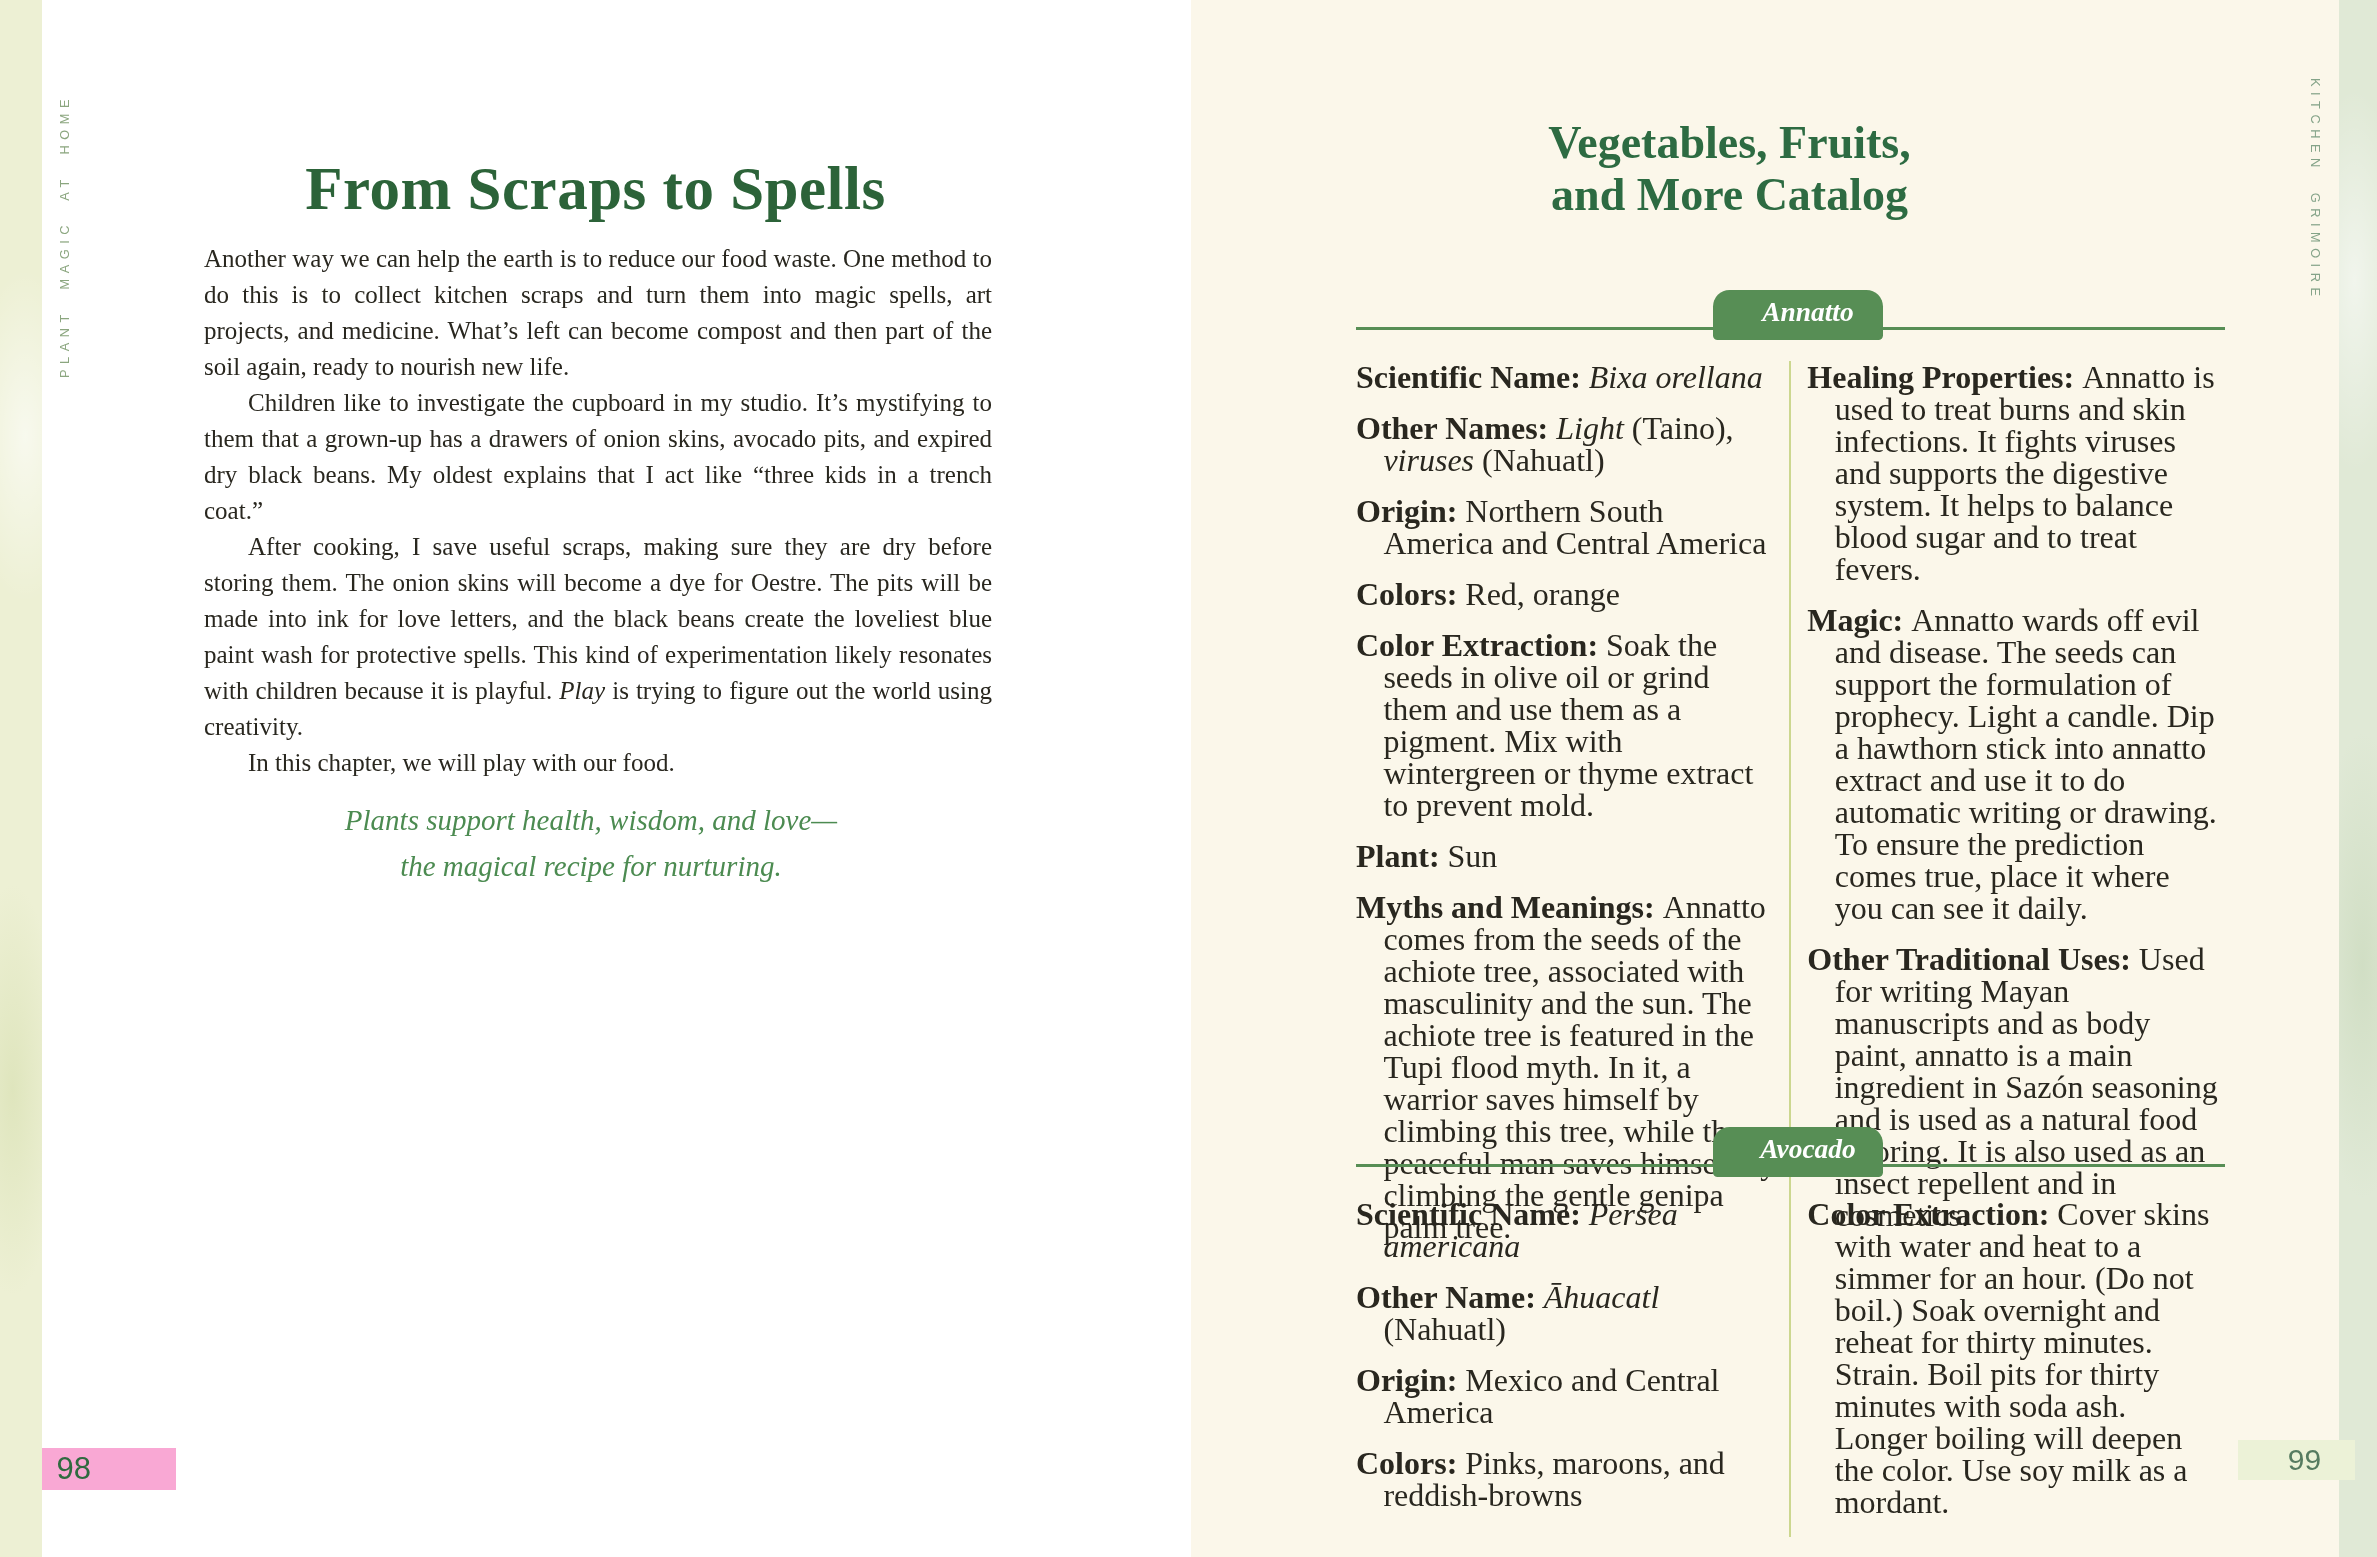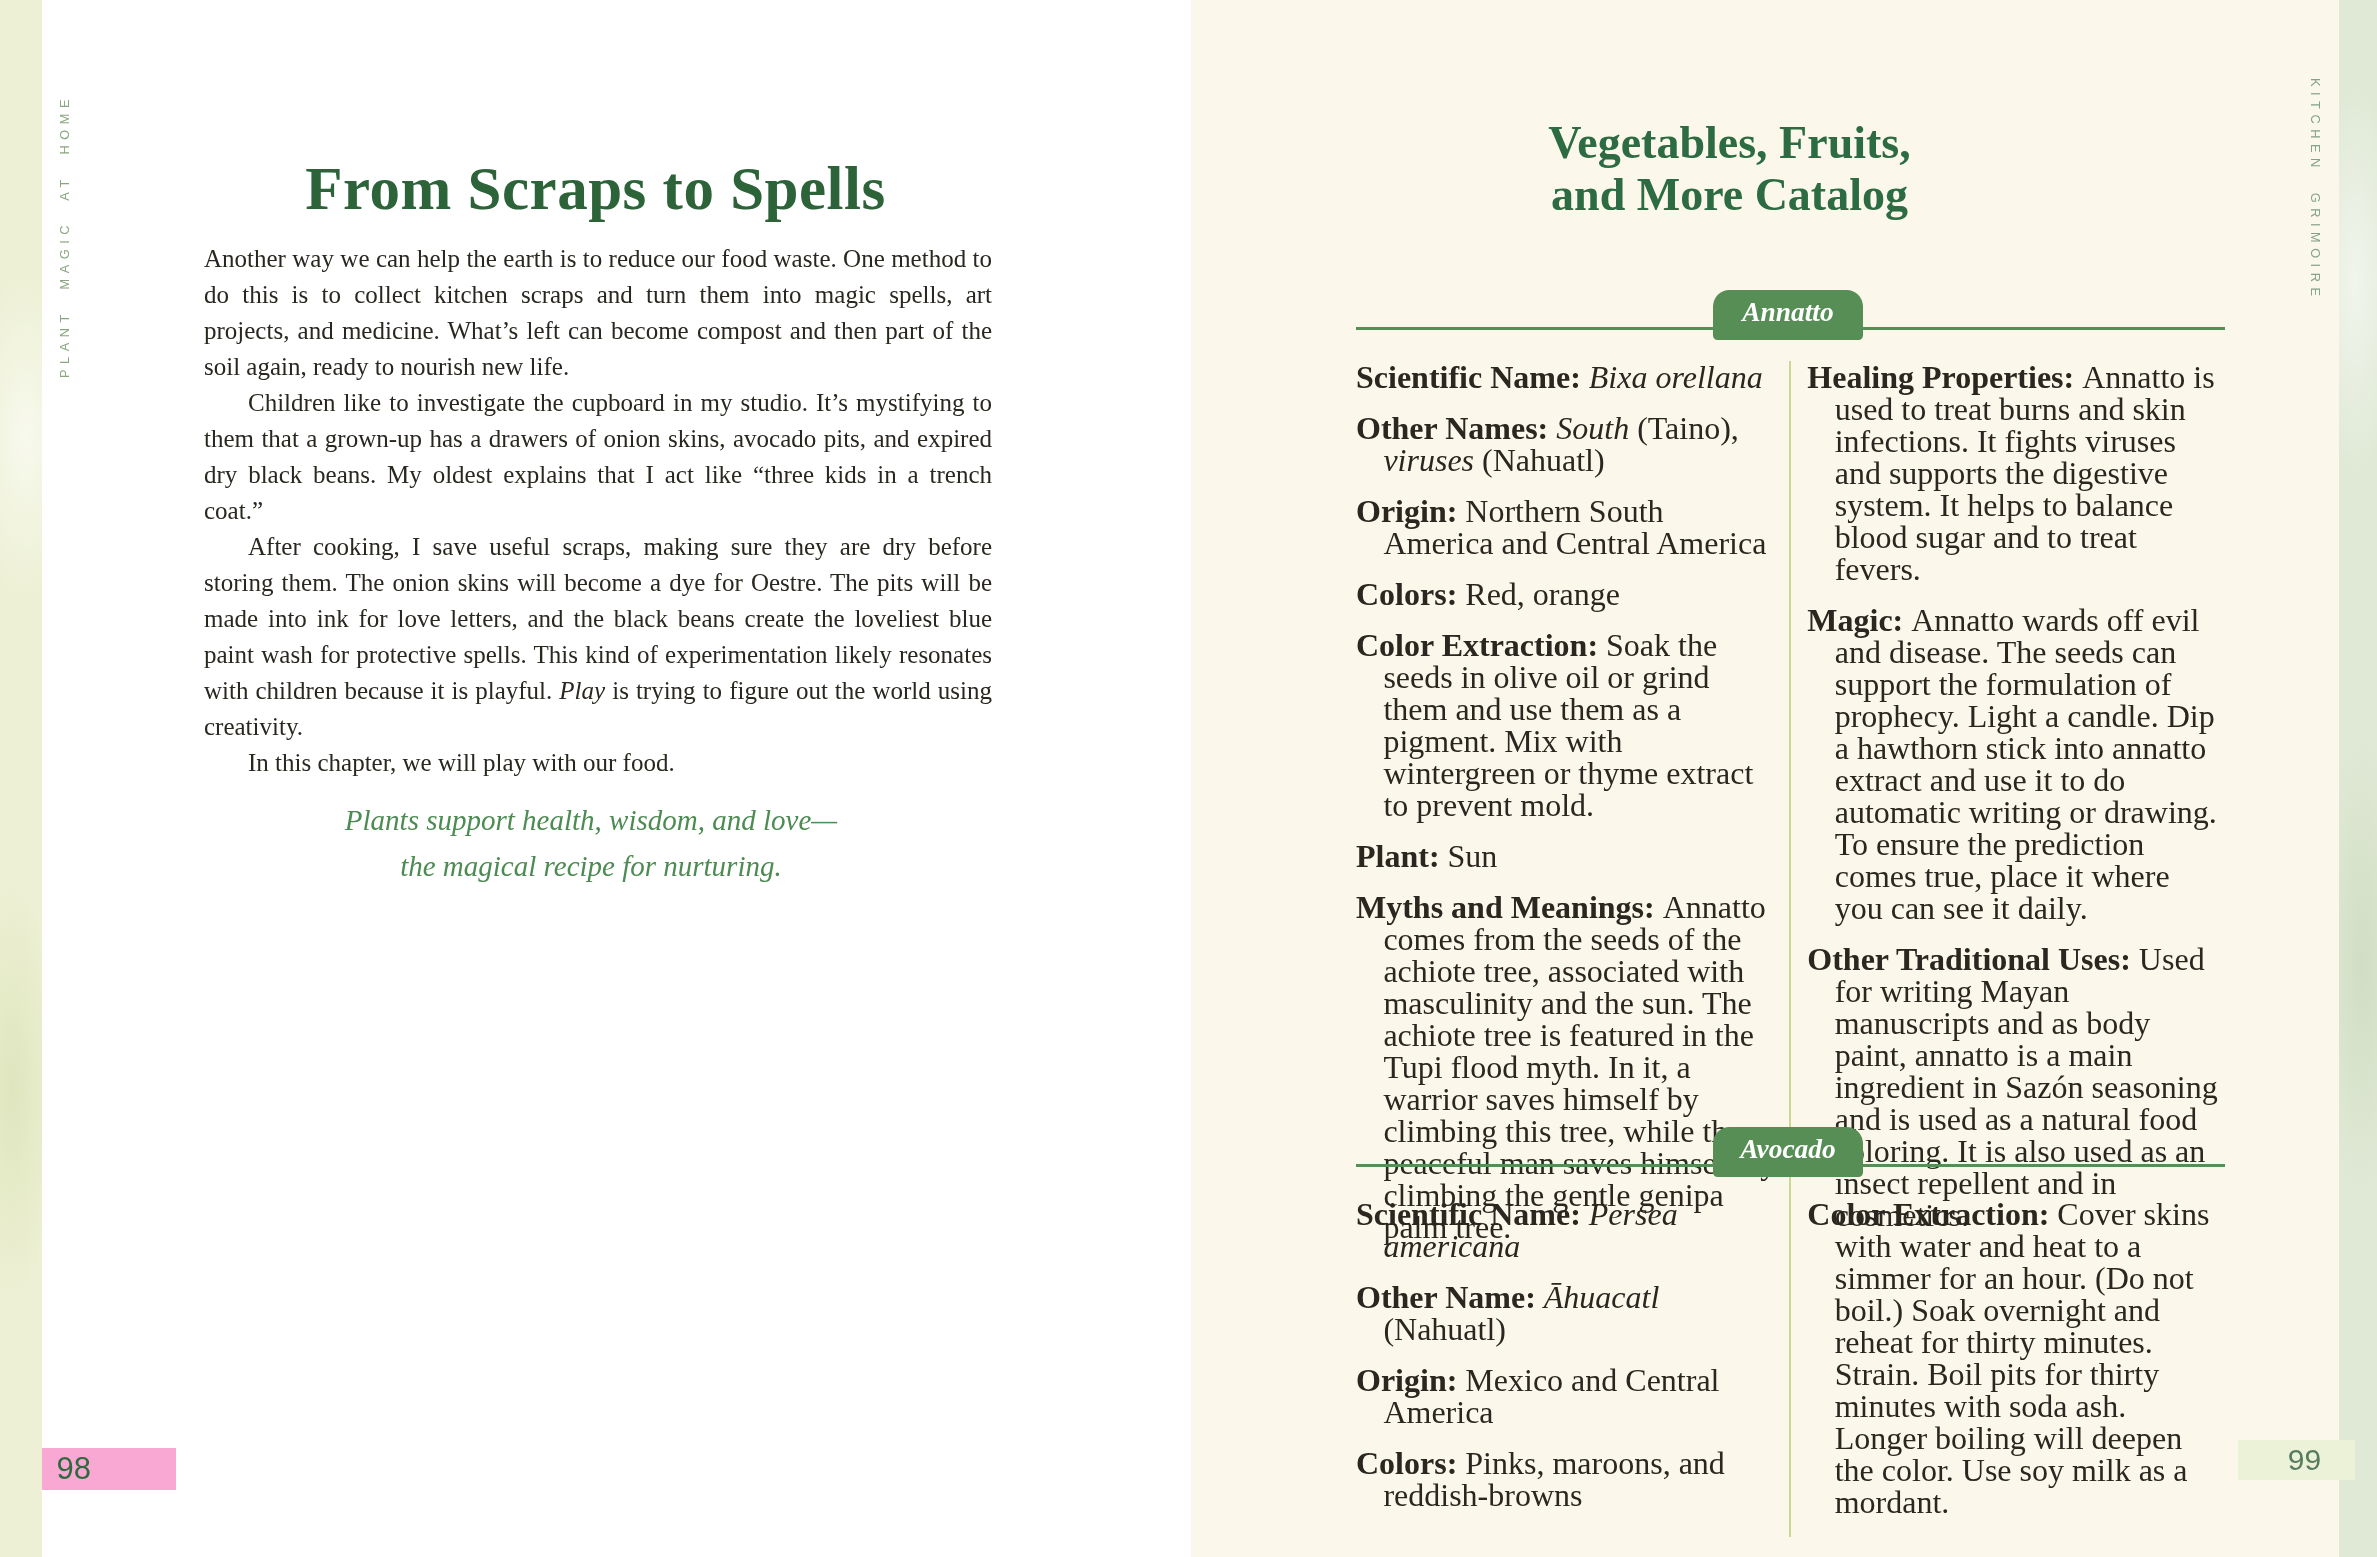--- a/index.html
+++ b/index.html
@@ -71,20 +71,21 @@
     text-align:center;font-size:46px;line-height:52px;font-weight:700;color:#2d6b42;
   }
   .entries{position:absolute;left:165px;top:0;width:869px;}
   .entry{position:absolute;left:0;width:869px;}
   .entry-rule{position:absolute;left:0;right:0;top:37px;height:2.7px;background:#578e55;z-index:1;}
   .entry-badge{
     position:absolute;left:357px;top:0;width:150px;height:50px;z-index:2;
     background:#578e55;border-radius:16.5px 16.5px 4.6px 4.6px;
     text-align:center;color:#ffffff;font-style:italic;font-weight:700;font-size:27.4px;
     line-height:44px;
+    padding-left:20px;
   }
   .entry-cols{position:absolute;left:0;top:71px;width:869px;display:flex;align-items:stretch;}
   .col{color:#29271f;font-size:32px;line-height:32px;}
   .col-a{flex:0 0 421px;width:421px;}
   .col-divider{flex:0 0 1.8px;background:#ccd78f;margin-left:12px;}
   .col-b{flex:0 0 416px;width:416px;margin-left:16.5px;}
   .field{margin:0 0 19px 0;padding-left:27.4px;text-indent:-27.4px;}
   .field b{font-weight:700;}
 </style>
 </head>
@@ -116,21 +117,21 @@
     <span>Vegetables, Fruits,</span><br>
     <span>and More Catalog</span>
   </h2>
   <div class="entries" id="entries">
       <div class="entry" style="top: 290px;">
         <div class="entry-rule"></div>
         <div class="entry-badge">Annatto</div>
         <div class="entry-cols">
           <div class="col col-a">
             <p class="field"><b>Scientific Name: </b><i>Bixa orellana</i></p>
-            <p class="field"><b>Other Names: </b><i>South</i><span> (Taino), </span><i>viruses</i><span> (Nahuatl)</span></p>
+            <p class="field"><b>Other Names: </b><i>Light</i><span> (Taino), </span><i>viruses</i><span> (Nahuatl)</span></p>
             <p class="field"><b>Origin: </b><span>Northern South America and Central America</span></p>
             <p class="field"><b>Colors: </b><span>Red, orange</span></p>
             <p class="field"><b>Color Extraction: </b><span>Soak the seeds in olive oil or grind them and use them as a pigment. Mix with wintergreen or thyme extract to prevent mold.</span></p>
             <p class="field"><b>Plant: </b><span>Sun</span></p>
             <p class="field"><b>Myths and Meanings: </b><span>Annatto comes from the seeds of the achiote tree, associated with masculinity and the sun. The achiote tree is featured in the Tupi flood myth. In it, a warrior saves himself by climbing this tree, while the peaceful man saves himself by climbing the gentle genipa palm tree.</span></p>
           </div>
           <div class="col-divider"></div>
           <div class="col col-b">
             <p class="field"><b>Healing Properties: </b><span>Annatto is used to treat burns and skin infections. It fights viruses and supports the digestive system. It helps to balance blood sugar and to treat fevers.</span></p>
             <p class="field"><b>Magic: </b><span>Annatto wards off evil and disease. The seeds can support the formulation of prophecy. Light a candle. Dip a hawthorn stick into annatto extract and use it to do automatic writing or drawing. To ensure the prediction comes true, place it where you can see it daily.</span></p>

